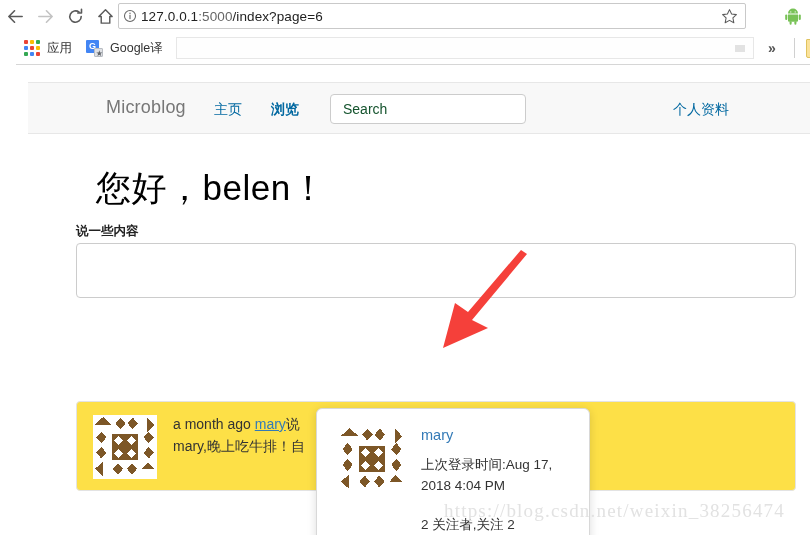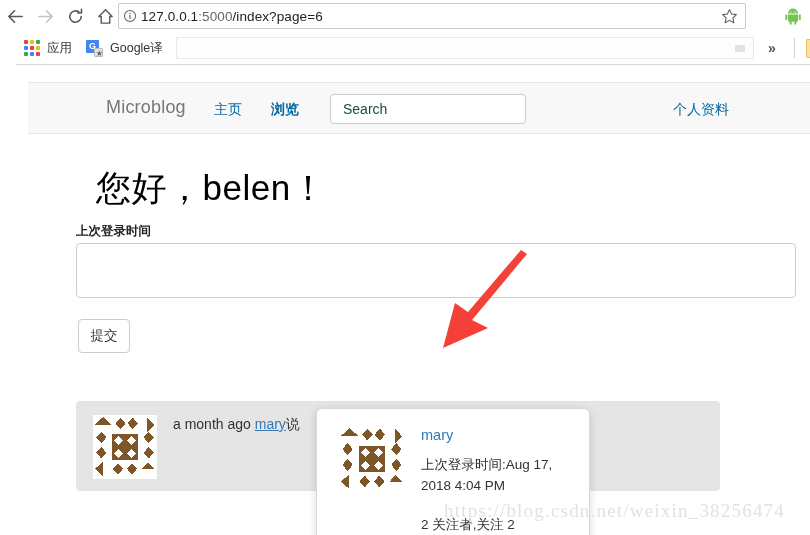--- a/index.html
+++ b/index.html
@@ -71,22 +71,22 @@
   .greeting { position: absolute; left: 76px; top: 100px; font-size: 35px; color: #000; font-weight: 400; white-space: nowrap; letter-spacing: .5px; margin-left: 20px; }
 
   .form-label { position: absolute; left: 76px; top: 158px; font-size: 12.5px; color: #222; font-weight: bold; }
 
   .post-input { position: absolute; left: 76px; top: 178px; width: 720px; height: 55px; border: 1px solid #ccc; border-radius: 4px; background: #fff; }
 
   .submit-btn { position: absolute; left: 78px; top: 254px; width: 52px; height: 34px; border: 1px solid #ccc; border-radius: 4px; background: #fff; font-size: 13.5px; color: #333; display: flex; align-items: center; justify-content: center; cursor: pointer; font-family: inherit; }
 
   
   .post-panel {
-    position: absolute; left: 76px; top: 336px; width: 644px; height: 90px;
-    background: #e5e5e5; border: 1px solid #e3e3e3; border-radius: 4px;
+    position: absolute; left: 76px; top: 336px; width: 720px; height: 90px;
+    background: #fde047; border: 1px solid #e3e3e3; border-radius: 4px;
   }
   .post-avatar { position: absolute; left: 16px; top: 13px; width: 64px; height: 64px; }
   .post-body { position: absolute; left: 96px; top: 11px; width: 600px; font-size: 14px; line-height: 22px; color: #333; }
   .post-body a { color: #337ab7; text-decoration: underline; }
 
   
   .popup {
     position: absolute; left: 316px; top: 343px;
     width: 274px; height: 192px;
     background: #fff; border: 1px solid #d8d8d8; border-radius: 6px;
@@ -215,23 +215,22 @@
     <div class="search-box">
       <span>Search</span>
     </div>
 
     <span class="nav-link nav-profile">个人资料</span>
     <span class="nav-link nav-logout">退出</span>
   </div>
 
   <h1 class="greeting">您好，belen！</h1>
 
-  <label class="form-label">上次登录时间</label>
+  <label class="form-label">说一些内容</label>
   <div class="post-input"></div>
-  <button class="submit-btn">提交</button>
 
   <div class="post-panel">
     <span class="post-avatar">
       <svg width="64" height="64" viewBox="0 0 10 10" shape-rendering="crispEdges">
         <rect width="10" height="10" fill="#fff"></rect>
         <g fill="#7d5727">
           <path d="M0.3 1.5 L1.6 0.3 L2.9 1.5 Z"></path>
           <path d="M8.5 0.4 L9.6 1.6 L8.5 2.6 Z"></path>
           <path d="M0.3 8.4 L1.5 7.4 L1.5 9.5 Z"></path>
           <path d="M8.6 7.4 L9.6 8.5 L7.6 8.5 Z"></path>
@@ -250,20 +249,21 @@
           <path d="M6.0 3.3 L6.7 4.0 L6.0 4.7 L5.3 4.0 Z"></path>
           <path d="M4.0 5.3 L4.7 6.0 L4.0 6.7 L3.3 6.0 Z"></path>
           <path d="M6.0 5.3 L6.7 6.0 L6.0 6.7 L5.3 6.0 Z"></path>
           <path d="M5.0 4.3 L5.55 5.0 L5.0 5.7 L4.45 5.0 Z" fill="#7d5727"></path>
         </g>
       </svg>
     </span>
     <div class="post-body">
       <span>a month ago</span>
       <a href="#">mary</a><span>说</span><br>
+      <span>mary,晚上吃牛排！自</span>
     </div>
   </div>
 
   <div class="popup">
     <span class="popup-avatar">
       <svg width="66" height="66" viewBox="0 0 10 10" shape-rendering="crispEdges">
         <rect width="10" height="10" fill="#fff"></rect>
         <g fill="#7d5727">
           <path d="M0.3 1.5 L1.6 0.3 L2.9 1.5 Z"></path>
           <path d="M8.5 0.4 L9.6 1.6 L8.5 2.6 Z"></path>

